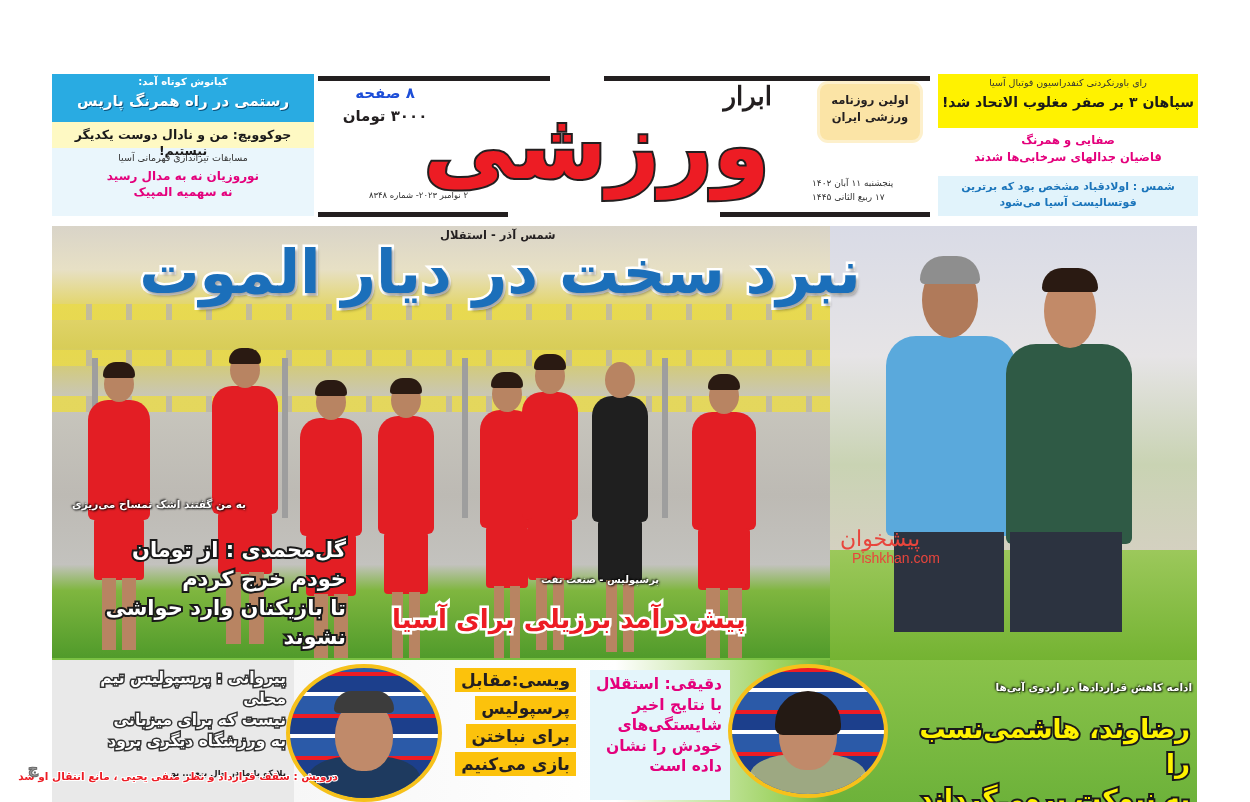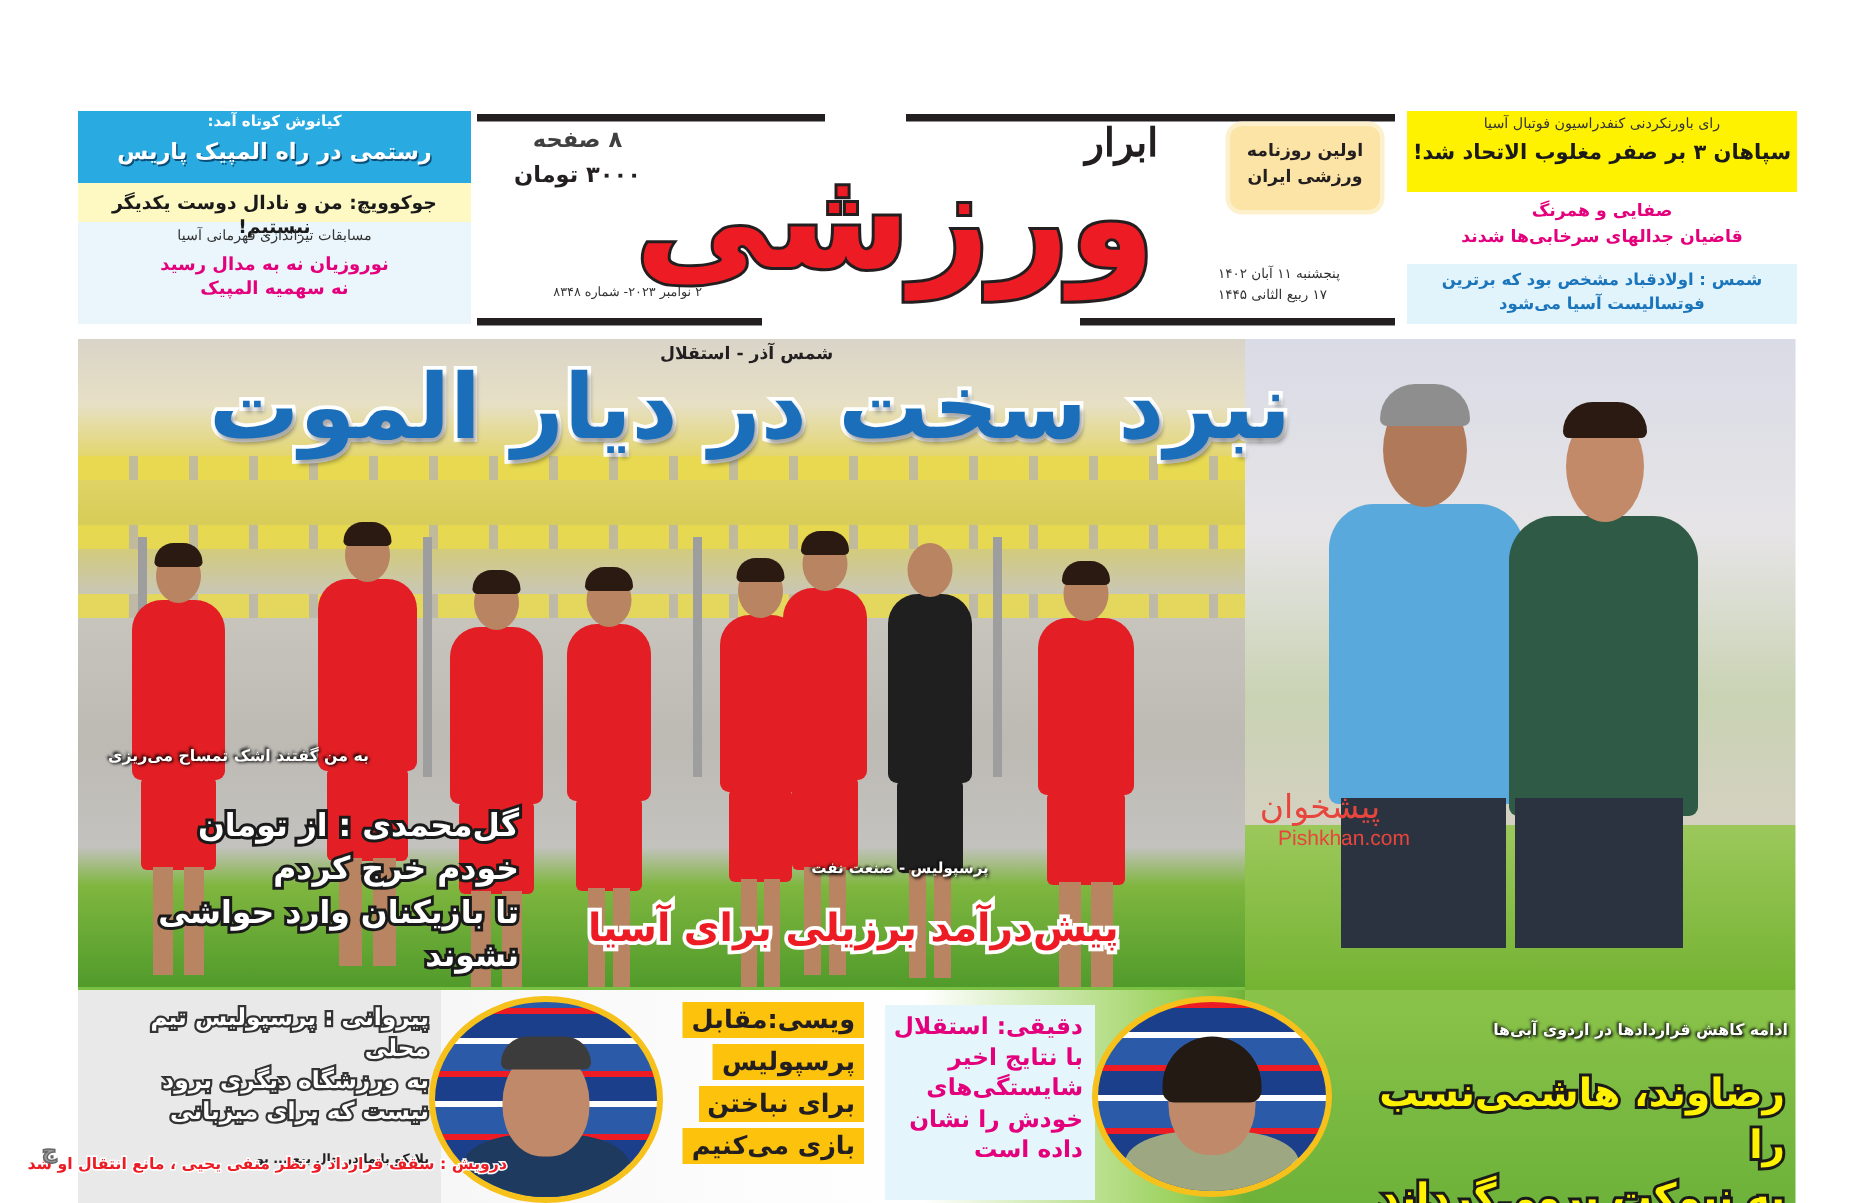--- a/index.html
+++ b/index.html
@@ -17,21 +17,21 @@
   .lc-blue .kicker { color: #fff; font-size: 10px; font-weight: bold; }
   .lc-blue .head { color: #fff; font-size: 15px; font-weight: bold; text-shadow: 1px 1px 0 #0b4f78; margin-top: 3px; }
   .lc-yellow { background: #fef9c3; height: 26px; font-size: 12.5px; font-weight: bold; color: #1a1a1a; padding-top: 5px; }
   .lc-light { background: #eaf6fc; height: 68px; padding-top: 4px; }
   .lc-light .kicker { font-size: 9.5px; color: #333; }
   .lc-light .head { font-size: 12px; font-weight: bold; color: #e4007c; margin-top: 4px; line-height: 1.35; }
 
   
   .rule { position: absolute; background: #231f20; height: 5px; }
   #price-block { left: 330px; top: 84px; width: 110px; text-align: center; }
-  #price-block .pages { font-size: 15px; font-weight: bold; color: #404040; }
+  #price-block .pages { font-size: 15px; font-weight: bold; color: #1d4ed8; }
   #price-block .price { font-size: 15px; font-weight: bold; color: #231f20; margin-top: 4px; }
   #issue-line { left: 318px; top: 190px; width: 150px; font-size: 8.5px; color: #333; text-align: right; }
 
   #logo { left: 480px; top: 76px; width: 300px; height: 140px; }
   #logo .abrar { position: absolute; right: 8px; top: 4px; font-size: 26px; font-weight: bold; color: #231f20; font-family: "DejaVu Serif", serif; }
   #logo .name { position: absolute; left: 10px; top: 20px; width: 280px; font-size: 92px; font-weight: bold; color: #ed1c24;
     -webkit-text-stroke: 4px #231f20; paint-order: stroke fill; letter-spacing: -6px; line-height: 1.1; text-align: center; }
 
   #first-badge { left: 820px; top: 84px; width: 100px; height: 56px; background: #fbe4a6; border-radius: 8px; padding-top: 8px;
     box-shadow: 0 0 0 3px #fdf0cc; }
@@ -124,21 +124,21 @@
   #green-band { position: absolute; left: 52px; top: 658px; width: 778px; height: 4px; background: #7ac143; }
 </style>
 </head>
 <body>
 
 <div class="page">
 
   <div id="left-col" class="box">
     <div class="lc-blue">
       <div class="kicker">کیانوش کوتاه آمد:</div>
-      <div class="head">رستمی در راه المپیک پاریس</div>
+      <div class="head">رستمی در راه همرنگ پاریس</div>
     </div>
     <div class="lc-yellow">جوکوویچ: من و نادال دوست یکدیگر نیستیم!</div>
     <div class="lc-light">
       <div class="kicker">مسابقات تیراندازی قهرمانی آسیا</div>
       <div class="head">
         <div>نوروزیان نه به مدال رسید</div>
         <div>نه سهمیه المپیک</div>
       </div>
     </div>
   </div>
@@ -281,22 +281,22 @@
     <div>رضاوند، هاشمی‌نسب را</div>
     <div>به نیمکت برمی‌گرداند</div>
   </div>
 
   <div id="green-band"></div>
   <div id="bottom-strip-mid"></div>
 
   <div id="bottom-left">
     <div id="piravani">
       <div>پیروانی : پرسپولیس تیم محلی</div>
+      <div>نیست که برای میزبانی</div>
       <div>به ورزشگاه دیگری برود</div>
-      <div>نیست که برای میزبانی</div>
     </div>
     <div id="lanko">بلانکو با ما در حال بیع ... یو</div>
   </div>
 
   <div id="vaisi-photo" class="circle-photo">
     <div class="body"></div>
     <div class="face"></div>
     <div class="hairc"></div>
   </div>
   <div id="darvish">درویش : سقف قرارداد و نظر منفی یحیی ، مانع انتقال او شد</div>

